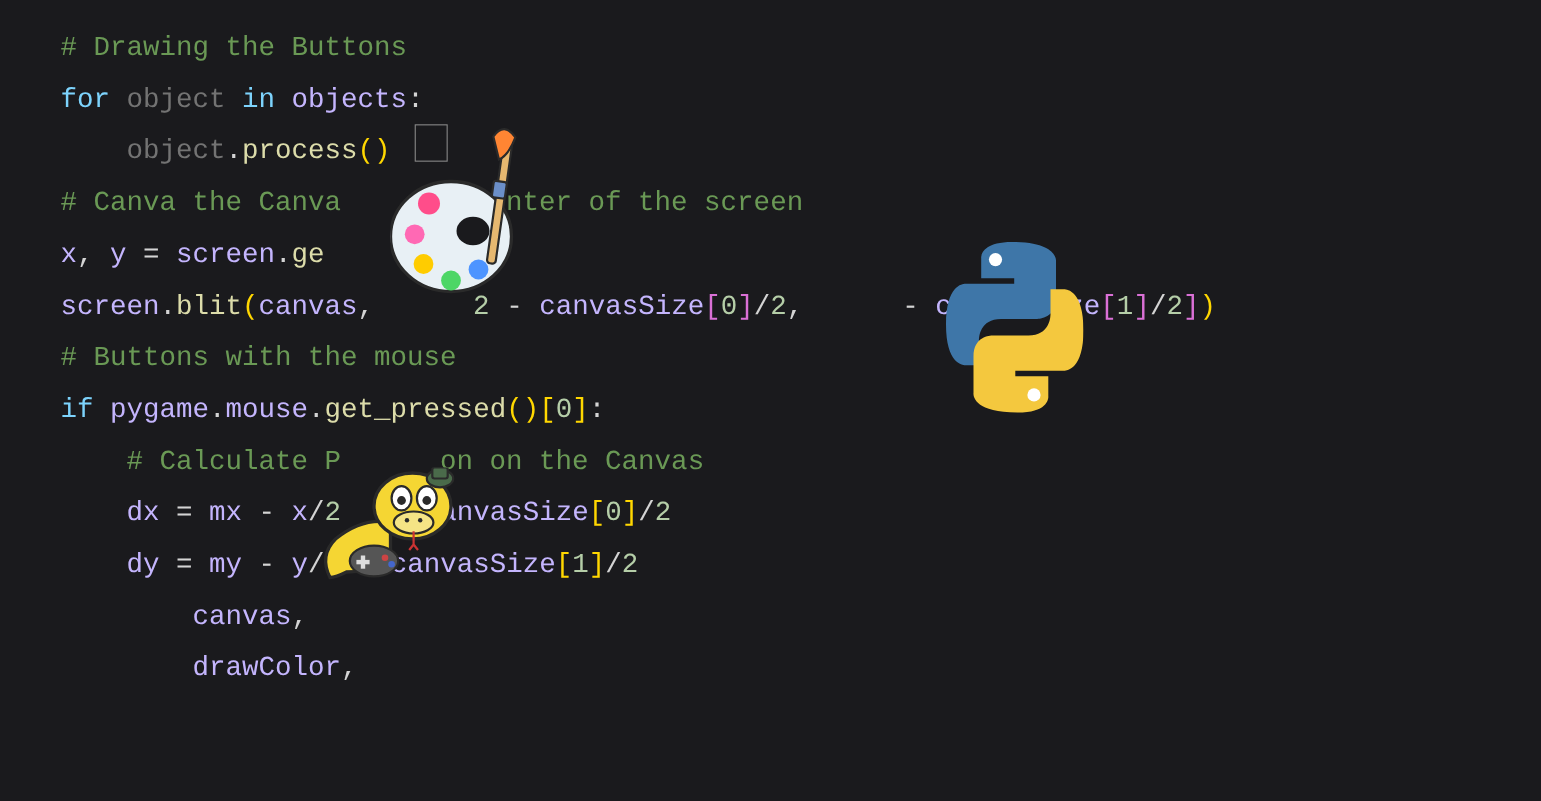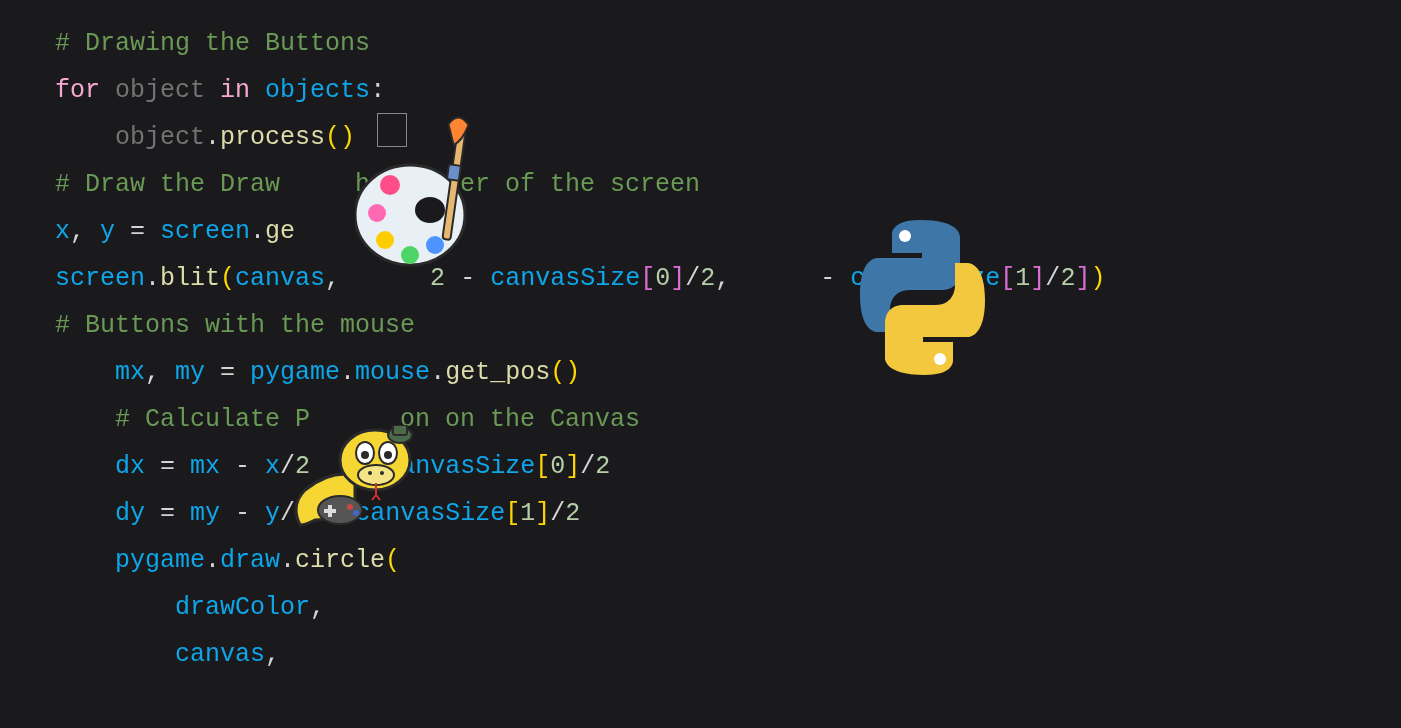--- a/index.html
+++ b/index.html
@@ -12,22 +12,22 @@
     width: 1401px;
     height: 728px;
     position: relative;
   }
   .editor {
     padding: 20px 0 0 55px;
     line-height: 1.88;
   }
   .line { white-space: pre; position: relative; }
   .comment { color: #6a9955; margin-top: 36px; }
-  .keyword { color: #f9a8d4; margin-top: 36px; }
-  .identifier { color: #0ea5e9; }
+  .keyword { color: #7dd3fc; margin-top: 36px; }
+  .identifier { color: #c4b5fd; }
   .builtin { color: #737373; }
   .func { color: #dcdcaa; }
   .paren { color: #d4d4d4; }
   .bracket1 { color: #ffd700; }
   .bracket2 { color: #da70d6; }
   .number { color: #b5cea8; }
   .op { color: #d4d4d4; }
   .cursor-box {
     position: absolute;
     left: 377px;
@@ -66,42 +66,41 @@
 
 <div class="editor">
   <div class="cursor-box"></div>
 
   <div class="line"><span class="comment"># Drawing the Buttons</span></div>
 
   <div class="line"><span class="keyword">for</span> <span class="builtin">object</span> <span class="keyword">in</span> <span class="identifier">objects</span><span class="paren">:</span></div>
 
   <div class="line">    <span class="builtin">object</span><span class="paren">.</span><span class="func">process</span><span class="bracket1">()</span></div>
 
-  <div class="line"><span class="comment"># Draw the Draw</span><span class="comment">     </span><span class="comment">he center of the screen</span></div>
+  <div class="line"><span class="comment"># Canva the Canva</span><span class="comment">     </span><span class="comment">he center of the screen</span></div>
 
   <div class="line"><span class="identifier">x</span><span class="paren">, </span><span class="identifier">y</span><span class="op"> = </span><span class="identifier">screen</span><span class="paren">.</span><span class="func">ge</span><span class="func">       </span><span class="bracket1">()</span></div>
 
   <div class="line"><span class="identifier">screen</span><span class="paren">.</span><span class="func">blit</span><span class="bracket1">(</span><span class="identifier">canvas</span><span class="paren">,      </span><span class="number">2</span><span class="op"> - </span><span class="identifier">canvasSize</span><span class="bracket2">[</span><span class="number">0</span><span class="bracket2">]</span><span class="op">/</span><span class="number">2</span><span class="paren">,     </span><span class="op"> - </span><span class="identifier">canvasSize</span><span class="bracket2">[</span><span class="number">1</span><span class="bracket2">]</span><span class="op">/</span><span class="number">2</span><span class="bracket2">]</span><span class="bracket1">)</span></div>
 
   <div class="line"><span class="comment"># Buttons with the mouse</span></div>
 
+  <div class="line"><span class="keyword">if</span> <span class="identifier">pygame</span><span class="paren">.</span><span class="identifier">mouse</span><span class="paren">.</span><span class="func">get_pressed</span><span class="bracket1">()</span><span class="bracket1">[</span><span class="number">0</span><span class="bracket1">]</span><span class="paren">:</span></div>
 
-  <div class="line">    <span class="identifier">mx</span><span class="paren">, </span><span class="identifier">my</span><span class="op"> = </span><span class="identifier">pygame</span><span class="paren">.</span><span class="identifier">mouse</span><span class="paren">.</span><span class="func">get_pos</span><span class="bracket1">()</span></div>
 
   <div class="line">    <span class="comment"># Calculate P</span><span class="comment">      </span><span class="comment">on on the Canvas</span></div>
 
   <div class="line">    <span class="identifier">dx</span><span class="op"> = </span><span class="identifier">mx</span><span class="op"> - </span><span class="identifier">x</span><span class="op">/</span><span class="number">2</span><span class="identifier">      </span><span class="identifier">anvasSize</span><span class="bracket1">[</span><span class="number">0</span><span class="bracket1">]</span><span class="op">/</span><span class="number">2</span></div>
 
   <div class="line">    <span class="identifier">dy</span><span class="op"> = </span><span class="identifier">my</span><span class="op"> - </span><span class="identifier">y</span><span class="op">/</span><span class="number">2</span><span class="op"> </span><span class="op">+</span><span class="op"> </span><span class="identifier">canvasSize</span><span class="bracket1">[</span><span class="number">1</span><span class="bracket1">]</span><span class="op">/</span><span class="number">2</span></div>
 
-  <div class="line">    <span class="identifier">pygame</span><span class="paren">.</span><span class="identifier">draw</span><span class="paren">.</span><span class="func">circle</span><span class="bracket1">(</span></div>
+
+  <div class="line">        <span class="identifier">canvas</span><span class="paren">,</span></div>
 
   <div class="line">        <span class="identifier">drawColor</span><span class="paren">,</span></div>
-
-  <div class="line">        <span class="identifier">canvas</span><span class="paren">,</span></div>
 </div>
 
 <div class="paint-icon">
 <svg viewBox="0 0 140 165" xmlns="http://www.w3.org/2000/svg">
   <ellipse cx="55" cy="100" rx="55" ry="50" fill="#e8f0f5" stroke="#2a2a2a" stroke-width="3"></ellipse>
   <ellipse cx="75" cy="95" rx="15" ry="13" fill="#1a1a1d"></ellipse>
   <circle cx="35" cy="70" r="10" fill="#ff4d8a"></circle>
   <circle cx="22" cy="98" r="9" fill="#ff69b4"></circle>
   <circle cx="30" cy="125" r="9" fill="#ffcc00"></circle>
   <circle cx="55" cy="140" r="9" fill="#4dd666"></circle>

